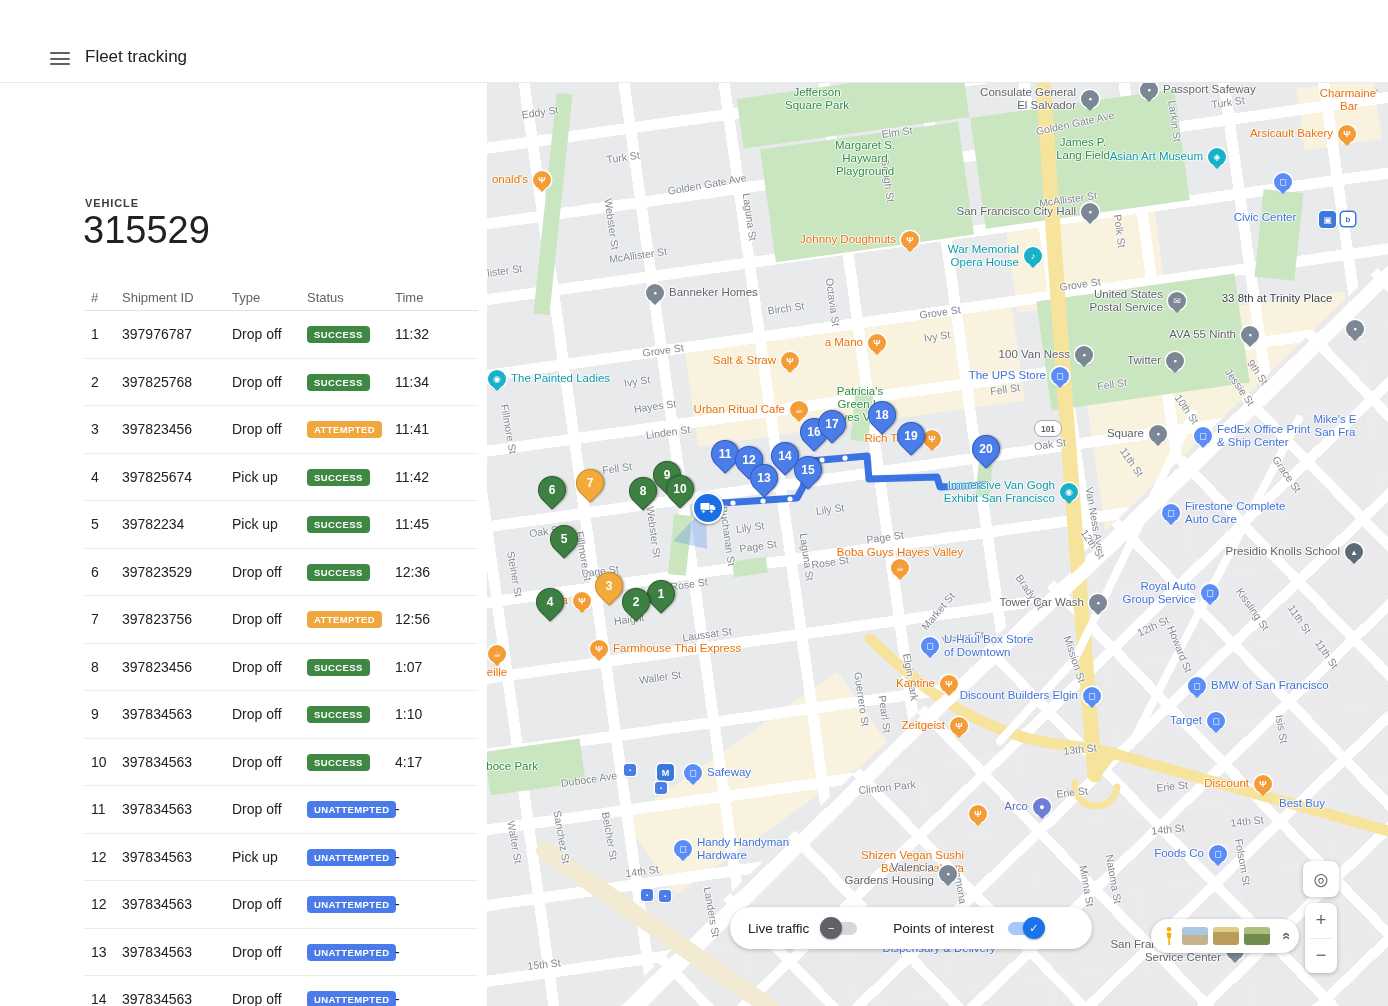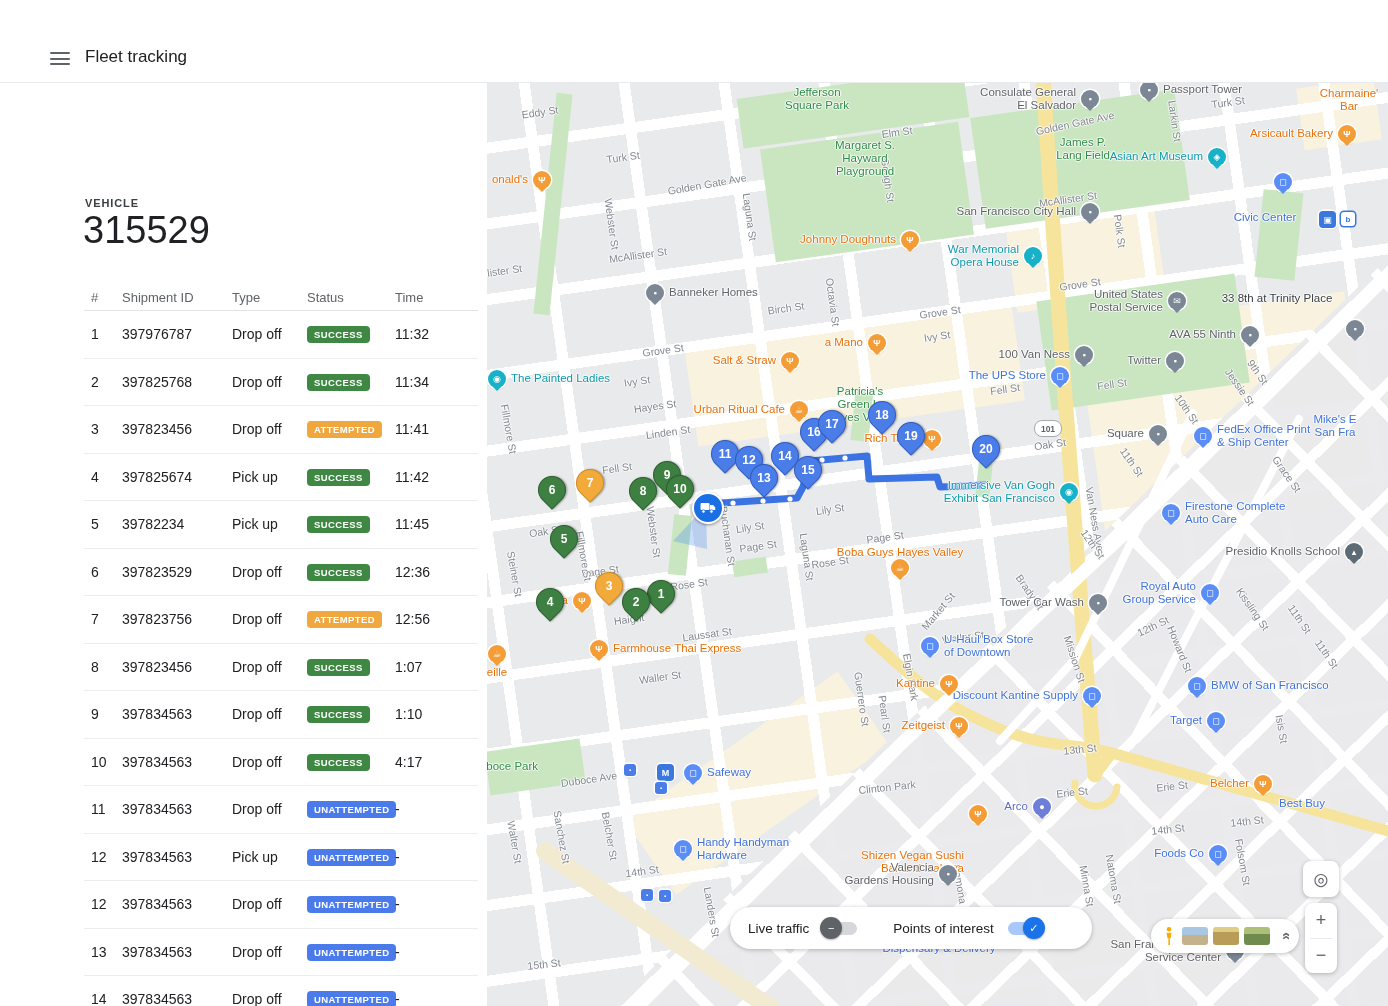--- a/index.html
+++ b/index.html
@@ -500,21 +500,21 @@
         <span class="pin pin-civic" style="background: rgb(123, 135, 148); border-color: rgb(123, 135, 148);">
           <span class="glyph">▪</span>
         </span>
         <span class="plabel side-left" style="color: rgb(95, 99, 104);">Consulate General
 El Salvador</span>
       </div>
       <div class="poi" style="left: 662px; top: 11px;">
         <span class="pin pin-civic" style="background: rgb(123, 135, 148); border-color: rgb(123, 135, 148);">
           <span class="glyph">▪</span>
         </span>
-        <span class="plabel side-right" style="color: rgb(95, 99, 104);">Passport Tower</span>
+        <span class="plabel side-right" style="color: rgb(95, 99, 104);">Passport Safeway</span>
       </div>
       <div class="poi" style="left: 862px; top: 17px;">
         <span class="plabel side-only" style="color: rgb(232, 113, 10);">Charmaine'
 Bar</span>
       </div>
       <div class="poi" style="left: 860px; top: 55px;">
         <span class="pin pin-food" style="background: rgb(244, 157, 55); border-color: rgb(244, 157, 55);">
           <span class="glyph">Ψ</span>
         </span>
         <span class="plabel side-left" style="color: rgb(232, 113, 10);">Arsicault Bakery</span>
@@ -590,21 +590,21 @@
         <span class="pin pin-shop" style="background: rgb(91, 141, 246); border-color: rgb(91, 141, 246);">
           <span class="glyph">◻</span>
         </span>
         <span class="plabel side-right" style="color: rgb(64, 114, 217);">U-Haul Box Store
 of Downtown</span>
       </div>
       <div class="poi" style="left: 605px; top: 617px;">
         <span class="pin pin-shop" style="background: rgb(91, 141, 246); border-color: rgb(91, 141, 246);">
           <span class="glyph">◻</span>
         </span>
-        <span class="plabel side-left" style="color: rgb(64, 114, 217);">Discount Kantine Supply</span>
+        <span class="plabel side-left" style="color: rgb(64, 114, 217);">Discount Builders Elgin</span>
       </div>
       <div class="poi" style="left: 472px; top: 647px;">
         <span class="pin pin-food" style="background: rgb(244, 157, 55); border-color: rgb(244, 157, 55);">
           <span class="glyph">Ψ</span>
         </span>
         <span class="plabel side-left" style="color: rgb(232, 113, 10);">Zeitgeist</span>
       </div>
       <div class="poi" style="left: 729px; top: 642px;">
         <span class="pin pin-shop" style="background: rgb(91, 141, 246); border-color: rgb(91, 141, 246);">
           <span class="glyph">◻</span>
@@ -682,21 +682,21 @@
       <div class="poi" style="left: 555px; top: 728px;">
         <span class="pin pin-gas" style="background: rgb(109, 126, 217); border-color: rgb(109, 126, 217);">
           <span class="glyph">●</span>
         </span>
         <span class="plabel side-left" style="color: rgb(92, 107, 192);">Arco</span>
       </div>
       <div class="poi" style="left: 776px; top: 705px;">
         <span class="pin pin-food" style="background: rgb(244, 157, 55); border-color: rgb(244, 157, 55);">
           <span class="glyph">Ψ</span>
         </span>
-        <span class="plabel side-left" style="color: rgb(232, 113, 10);">Belcher</span>
+        <span class="plabel side-left" style="color: rgb(232, 113, 10);">Discount</span>
       </div>
       <div class="poi" style="left: 815px; top: 721px;">
         <span class="plabel side-only" style="color: rgb(64, 114, 217);">Best Buy</span>
       </div>
       <div class="poi" style="left: 731px; top: 775px;">
         <span class="pin pin-shop" style="background: rgb(91, 141, 246); border-color: rgb(91, 141, 246);">
           <span class="glyph">◻</span>
         </span>
         <span class="plabel side-left" style="color: rgb(64, 114, 217);">Foods Co</span>
       </div>

